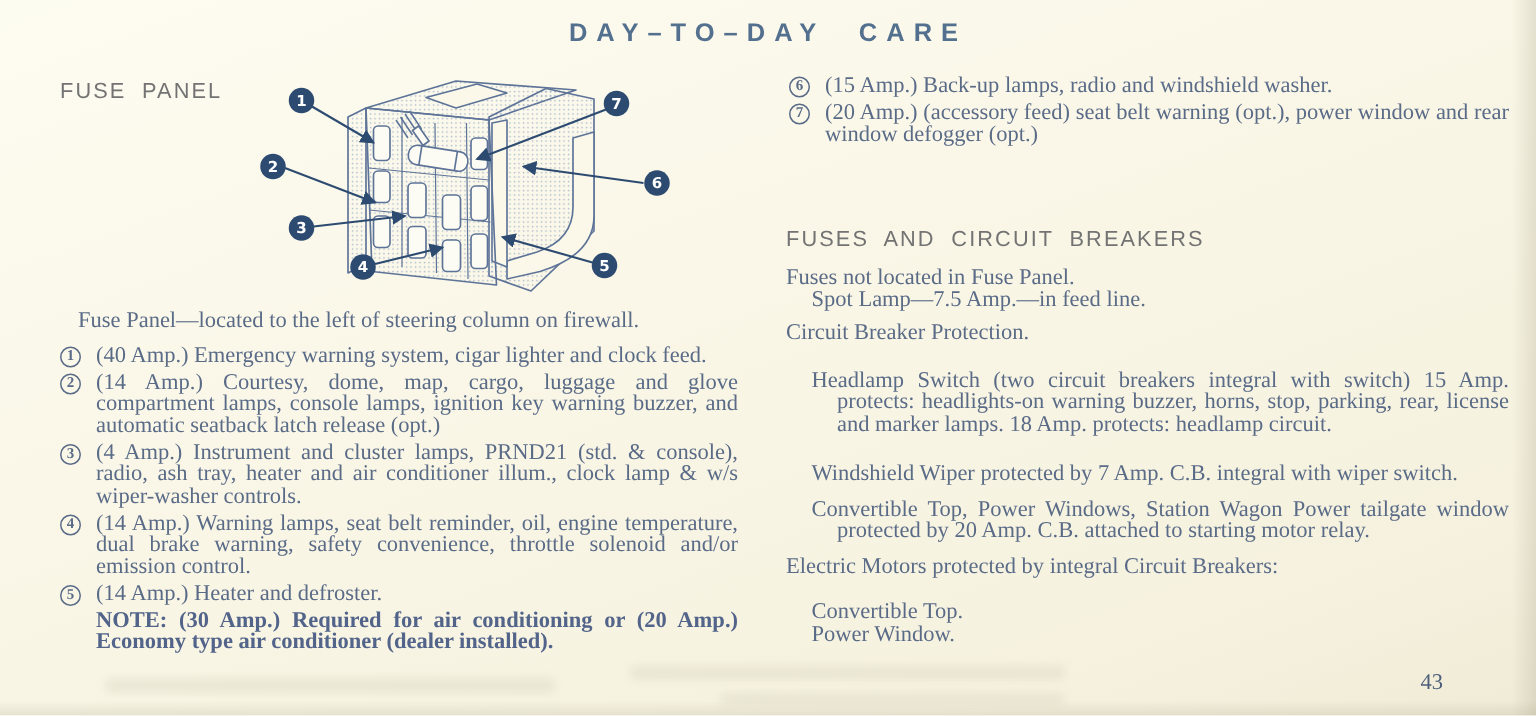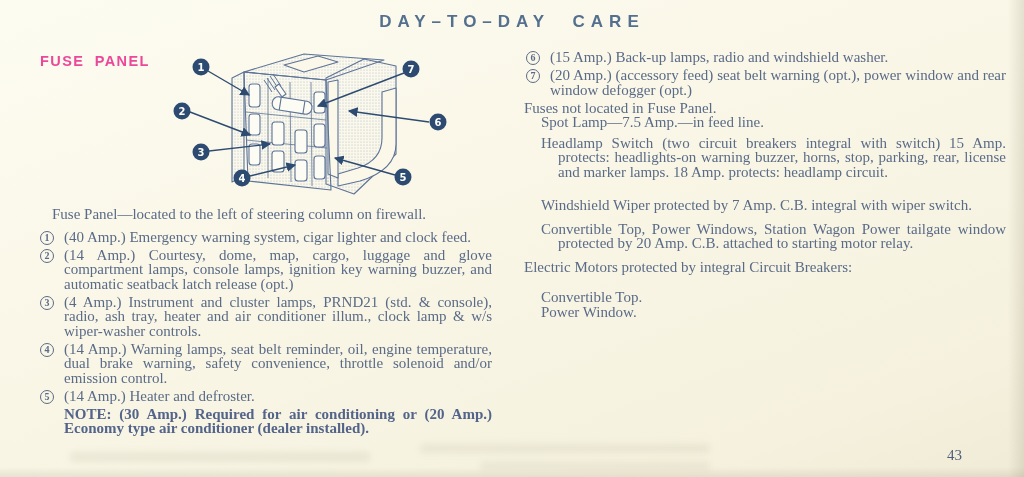--- a/index.html
+++ b/index.html
@@ -16,22 +16,22 @@
   .edge-bottom{position:absolute;left:0;bottom:0;width:1024px;height:10px;
     background:linear-gradient(to bottom,rgba(0,0,0,0),rgba(150,145,120,.18));}
   .ghost{position:absolute;background:rgba(170,165,140,.16);filter:blur(3px);border-radius:4px;}
 
   .page-title{
     position:absolute;left:0;top:12px;width:1024px;text-align:center;
     font-family:"Liberation Sans",sans-serif;font-weight:bold;font-size:17px;
     letter-spacing:6px;word-spacing:12px;color:#54708f;
   }
   .sec-heading{
-    font-family:"Liberation Sans",sans-serif;font-weight:bold;font-size:14.5px;
-    letter-spacing:1.4px;word-spacing:5px;color:#ec4899;
+    font-family:"Liberation Sans",sans-serif;font-weight:normal;font-size:14.5px;
+    letter-spacing:1.4px;word-spacing:5px;color:#737373;
   }
   .fp-heading{position:absolute;left:40px;top:53px;}
 
   .diagram{position:absolute;left:168px;top:48px;width:292px;height:154px;}
 
   .col-left{position:absolute;left:38px;top:204px;width:454px;}
   .col-right{position:absolute;left:524px;top:50px;width:482px;}
 
   p{margin:0;font-size:15px;line-height:14.5px;text-align:justify;}
   .intro{margin:3px 0 8px;text-indent:14px;}
@@ -40,21 +40,21 @@
     position:absolute;left:2px;top:1px;width:12px;height:12px;
     border:1.2px solid #5a6b87;border-radius:50%;
     font-family:"Liberation Serif",serif;font-size:10px;font-weight:bold;
     line-height:12px;text-align:center;text-indent:0;
   }
   .note{font-weight:bold;padding-left:26px;margin-top:2px;color:#53648a;}
 
   .fb-heading{margin:55px 0 10px;}
   .ind1{padding-left:17px;}
   .hang{padding-left:34px;text-indent:-17px;}
-  .mt2{margin-top:6px;} .mt3{margin-top:16px;} .mt4{margin-top:19px;}
+  .mt2{margin-top:17px;} .mt3{margin-top:16px;} .mt4{margin-top:19px;}
   .mt8{margin-top:8px;} .mt9{margin-top:9px;}
 
   .page-number{position:absolute;right:62px;top:447px;font-size:15px;color:#4e5f7b;text-align:center;}
 </style>
 </head>
 <body>
 
 <div class="edge-right"></div>
 <div class="edge-bottom"></div>
 <div class="ghost" style="left:70px;top:452px;width:300px;height:10px;"></div>
@@ -187,24 +187,26 @@
 <div class="col-right">
   <div class="fuse-item">
     <span class="cnum">6</span>
     <p>(15 Amp.) Back-up lamps, radio and windshield washer.</p>
   </div>
   <div class="fuse-item">
     <span class="cnum">7</span>
     <p>(20 Amp.) (accessory feed) seat belt warning (opt.), power window and rear window defogger (opt.)</p>
   </div>
 
+  <div class="sec-heading fb-heading">FUSES AND CIRCUIT BREAKERS</div>
 
   <p>Fuses not located in Fuse Panel.</p>
   <p class="ind1">Spot Lamp—7.5 Amp.—in feed line.</p>
 
+  <p class="mt8">Circuit Breaker Protection.</p>
   <p class="hang mt2">Headlamp Switch (two circuit breakers integral with switch) 15 Amp. protects: headlights-on warning buzzer, horns, stop, parking, rear, license and marker lamps. 18 Amp. protects: headlamp circuit.</p>
   <p class="ind1 mt4">Windshield Wiper protected by 7 Amp. C.B. integral with wiper switch.</p>
 
   <p class="hang mt9">Convertible Top, Power Windows, Station Wagon Power tailgate window protected by 20 Amp. C.B. attached to starting motor relay.</p>
 
   <p class="mt9">Electric Motors protected by integral Circuit Breakers:</p>
   <p class="ind1 mt3">Convertible Top.</p>
   <p class="ind1">Power Window.</p>
 </div>
 

